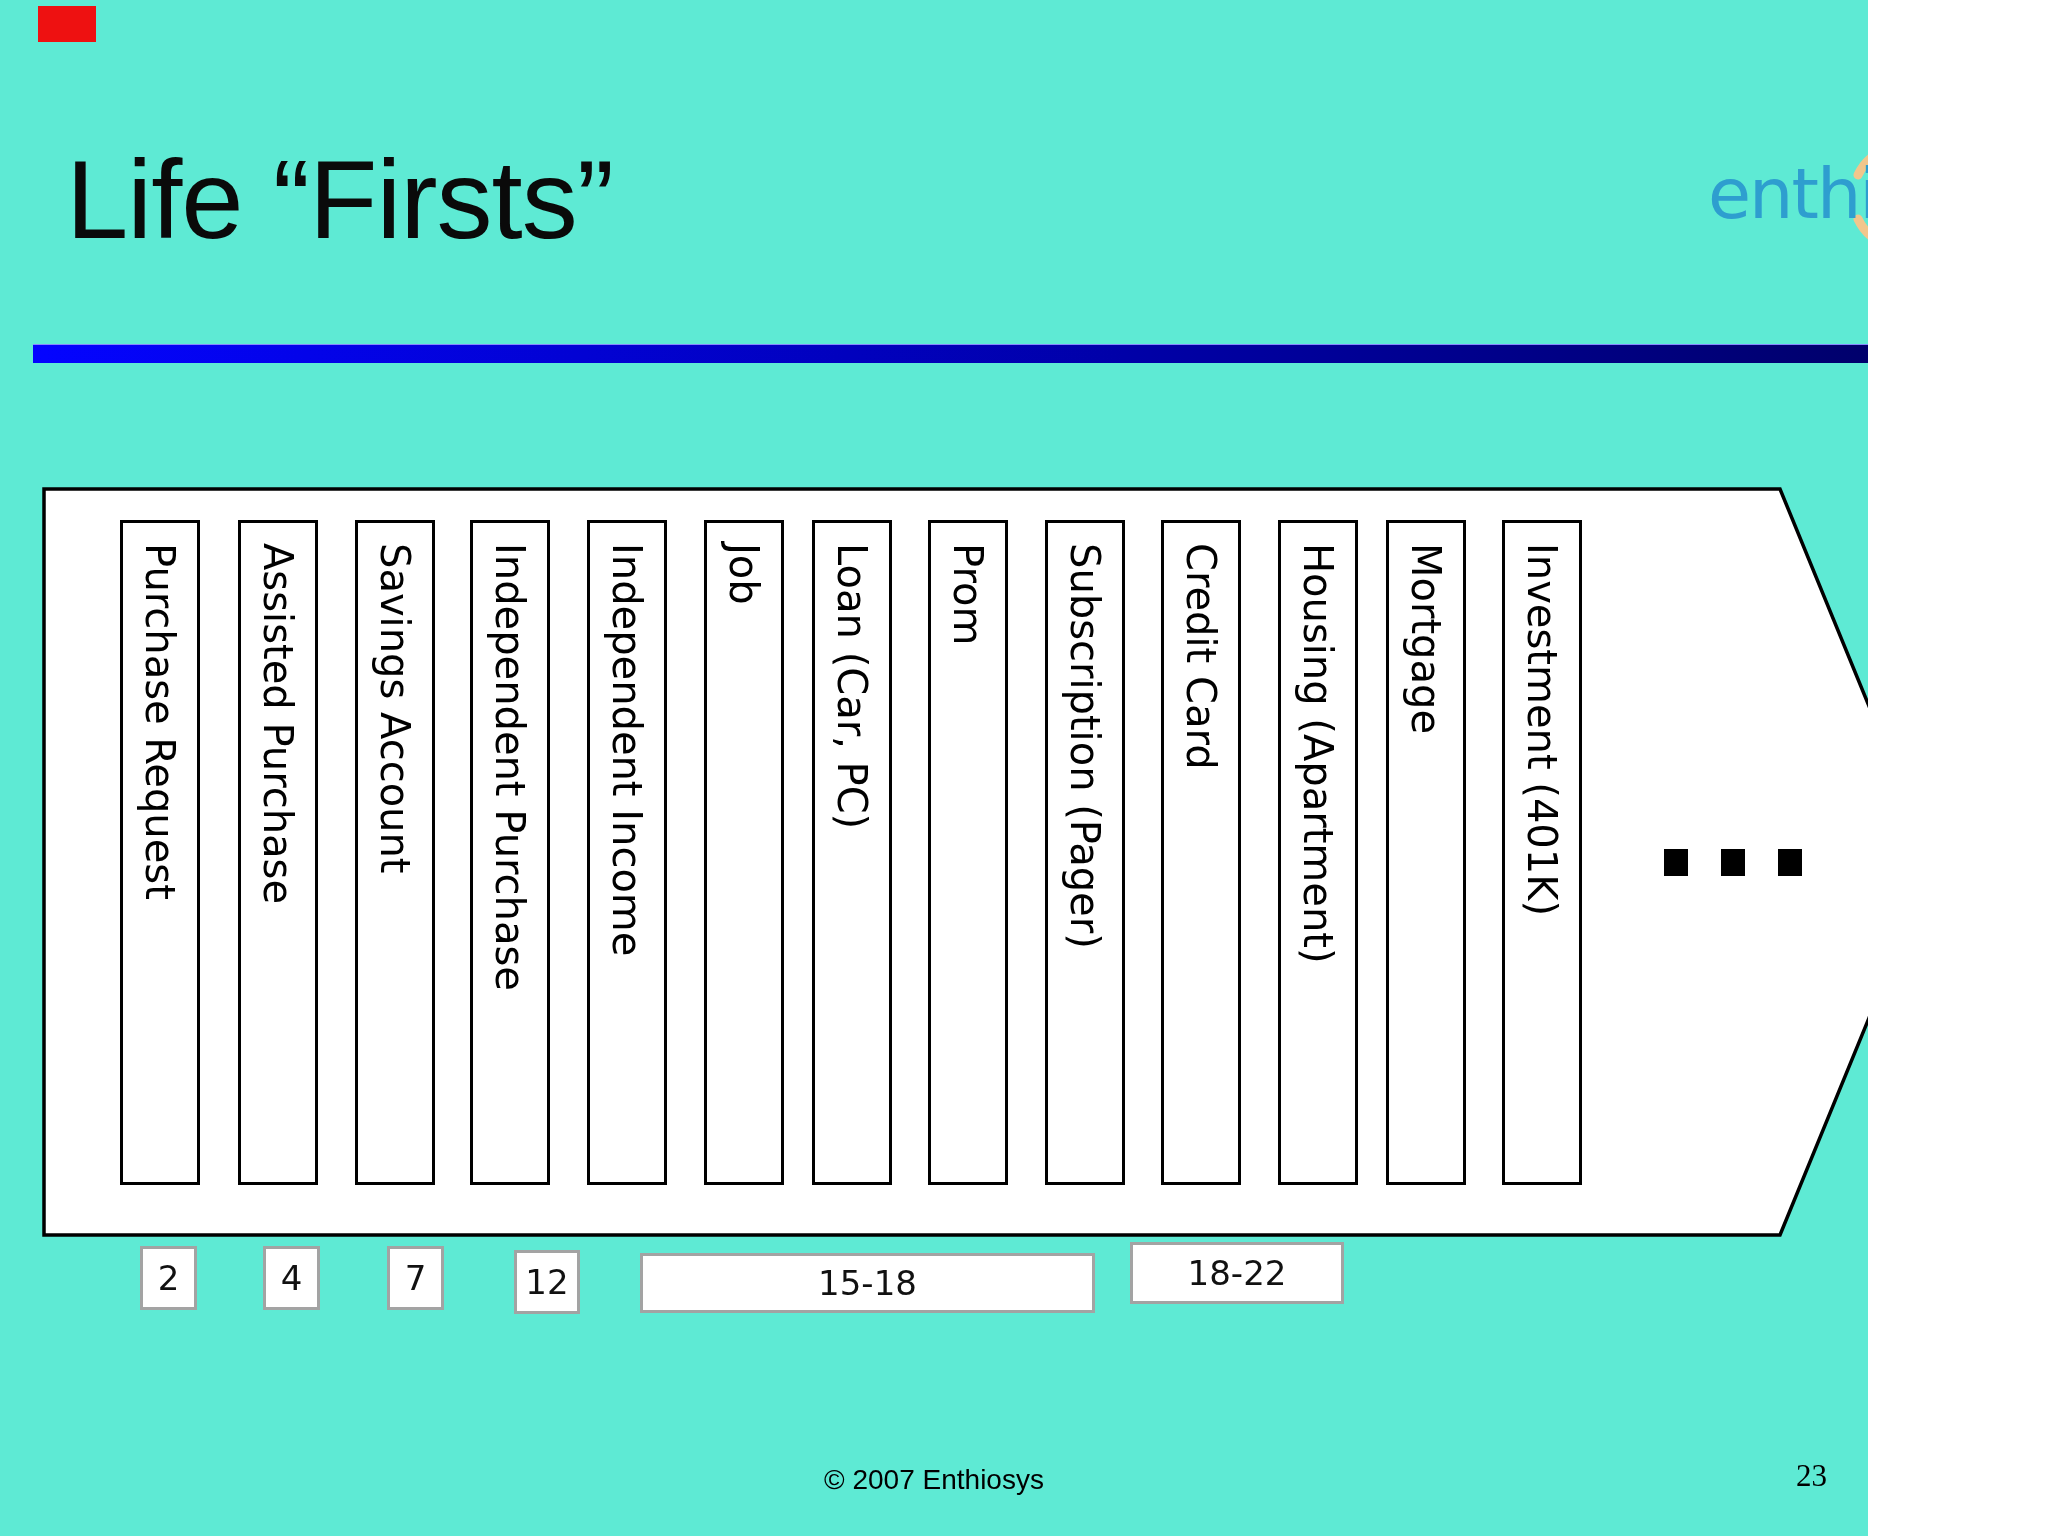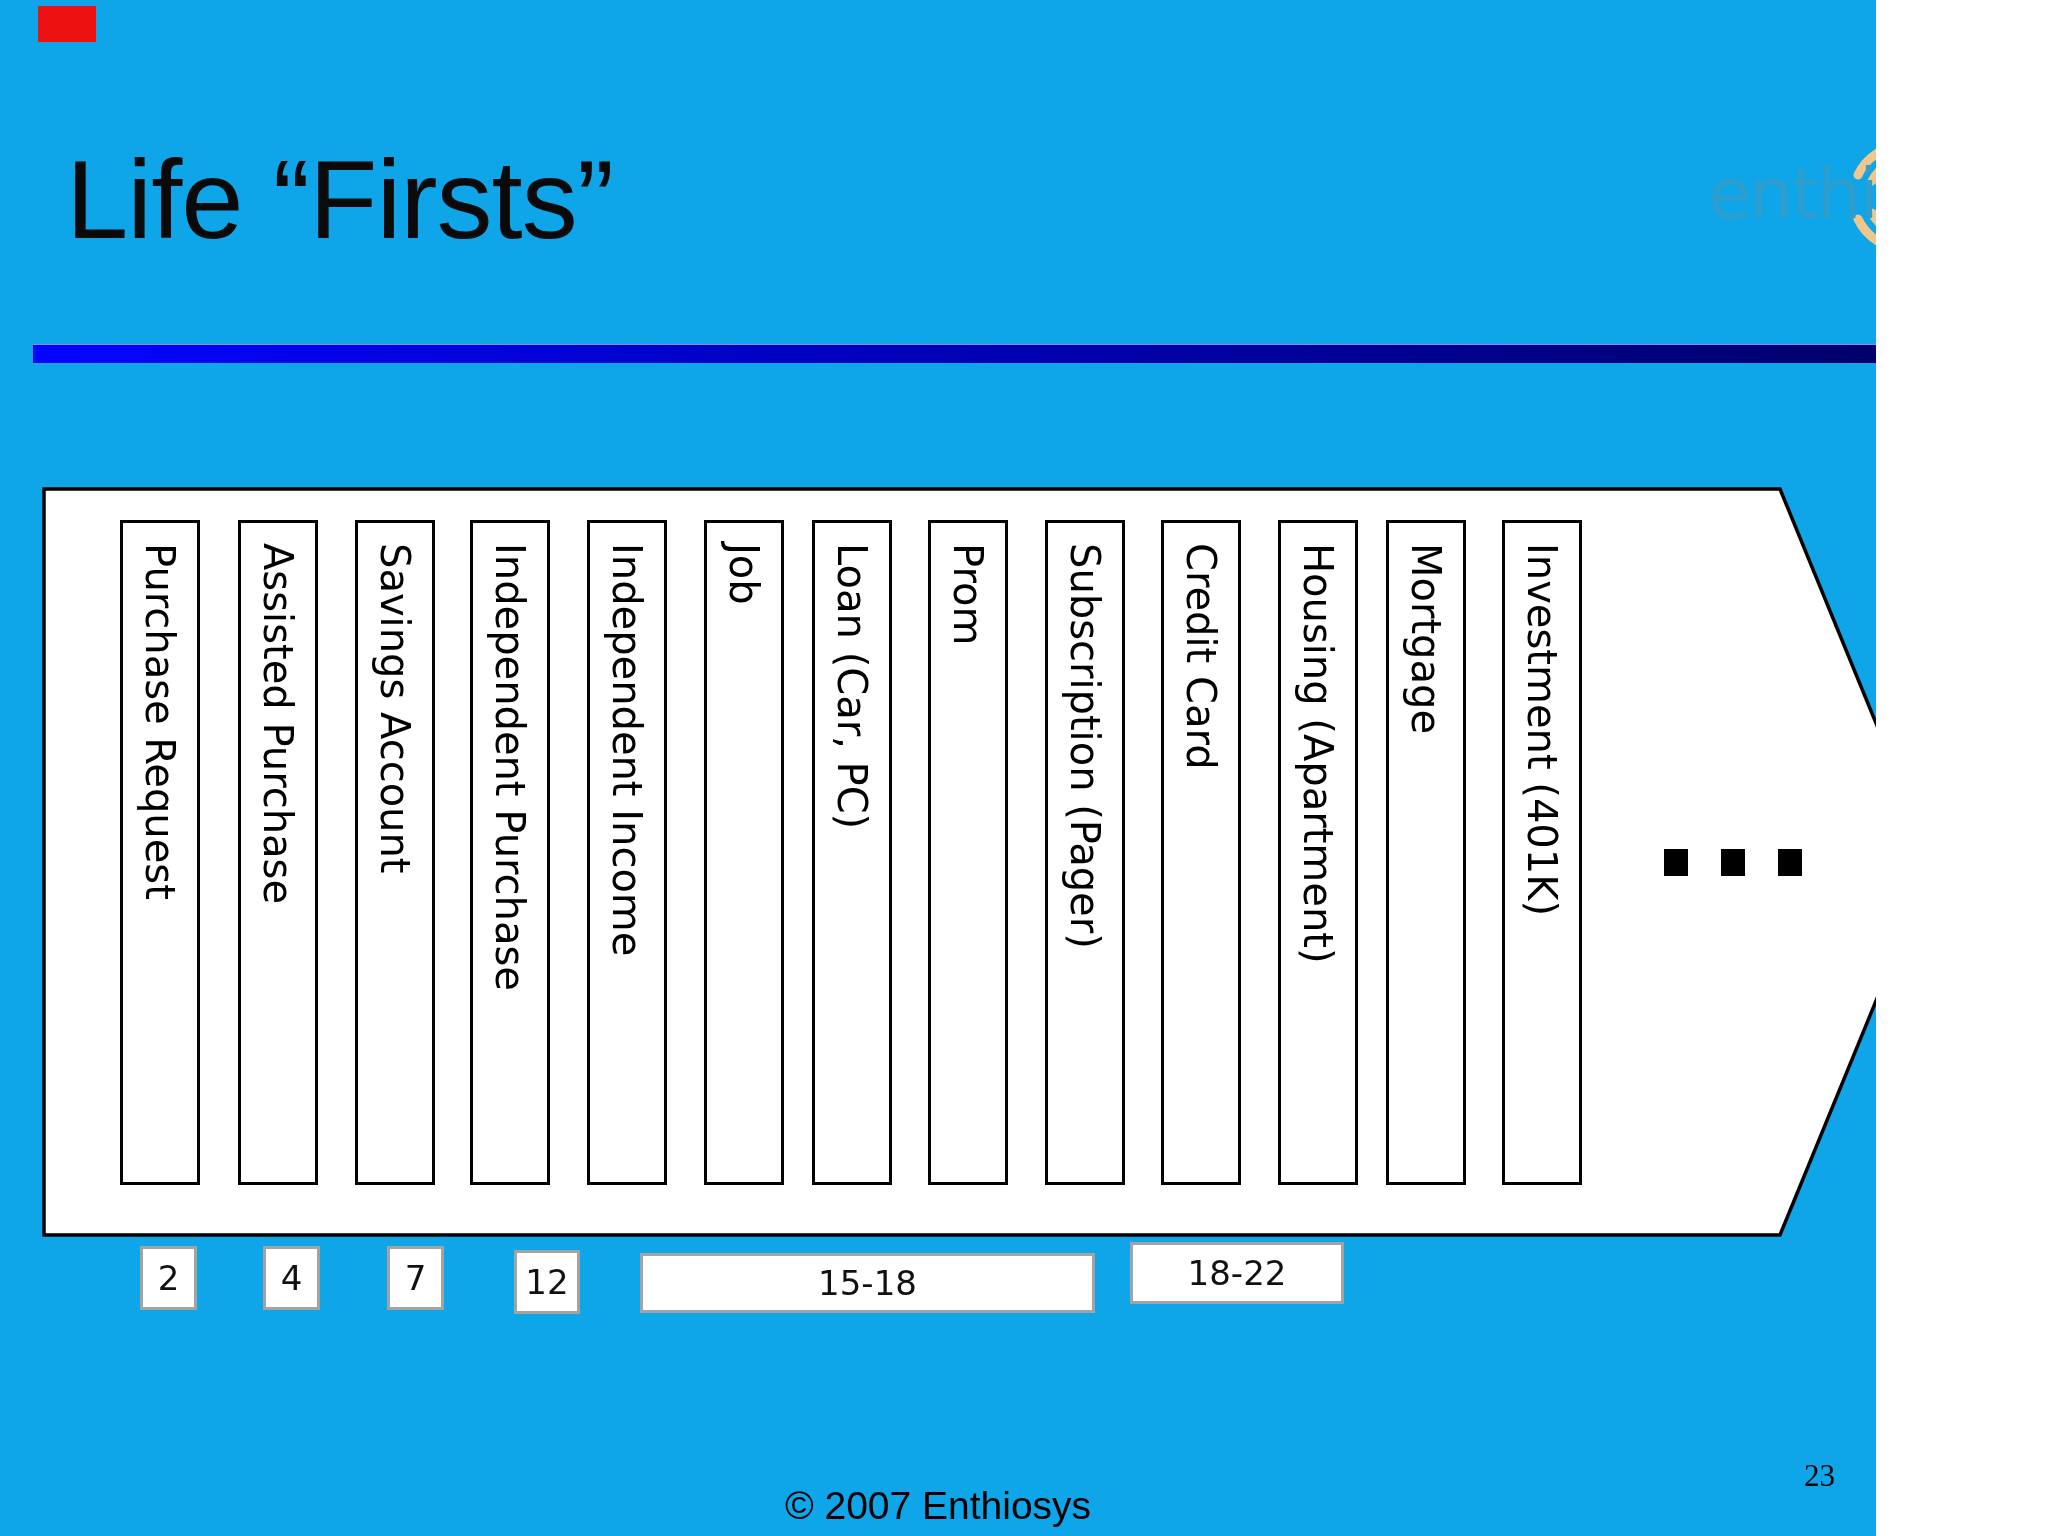--- a/index.html
+++ b/index.html
@@ -1,22 +1,21 @@
 <!DOCTYPE html>
 <html><head>
 <meta charset="utf-8">
 <style>
   html,body{margin:0;padding:0;background:#ffffff;}
   .slide{
     position:relative;
     width:1868px;height:1536px;
-    background:#0ea5e9;
+    background:#5eead4;
     overflow:hidden;
     font-family:"Liberation Sans",sans-serif;
-    padding-left:8px;
   }
   
   .red-marker{
     position:absolute;left:38px;top:6px;width:58px;height:36px;
     background:#ee1111;
   }
   
   .title{
     position:absolute;left:66px;top:138px;
     font-size:112px;line-height:1.1;
@@ -58,21 +57,21 @@
   .age{
     position:absolute;
     border:3px solid #a3a3a3;background:#fff;
     display:flex;align-items:center;justify-content:center;
     font-family:"DejaVu Sans",sans-serif;
     font-size:34px;color:#111;
   }
   
   .footer{
     position:absolute;left:50%;transform:translateX(-50%);
-    top:1464px;font-size:39px;color:#000;white-space:nowrap;margin-top:20px;
+    top:1464px;font-size:28px;color:#000;white-space:nowrap;
   }
   .pagenum{
     position:absolute;right:41px;top:1458px;font-size:31px;color:#000;font-family:Liberation Serif, serif;
   }
 </style>
 </head>
 <body>
 
 <div class="slide">
 

